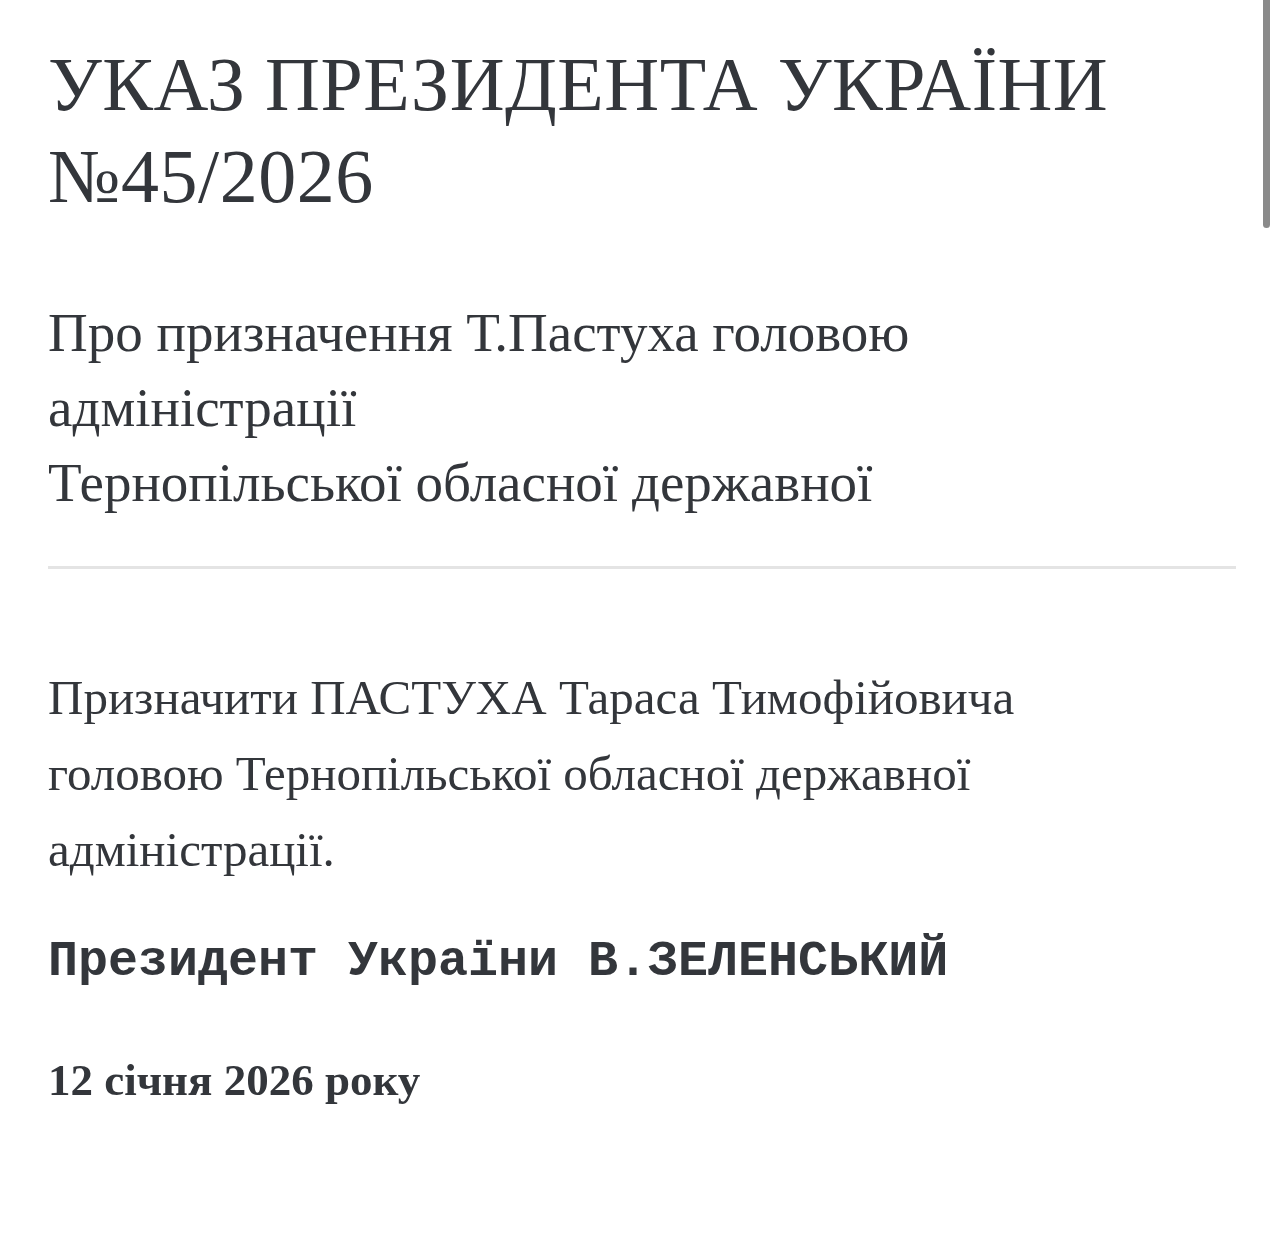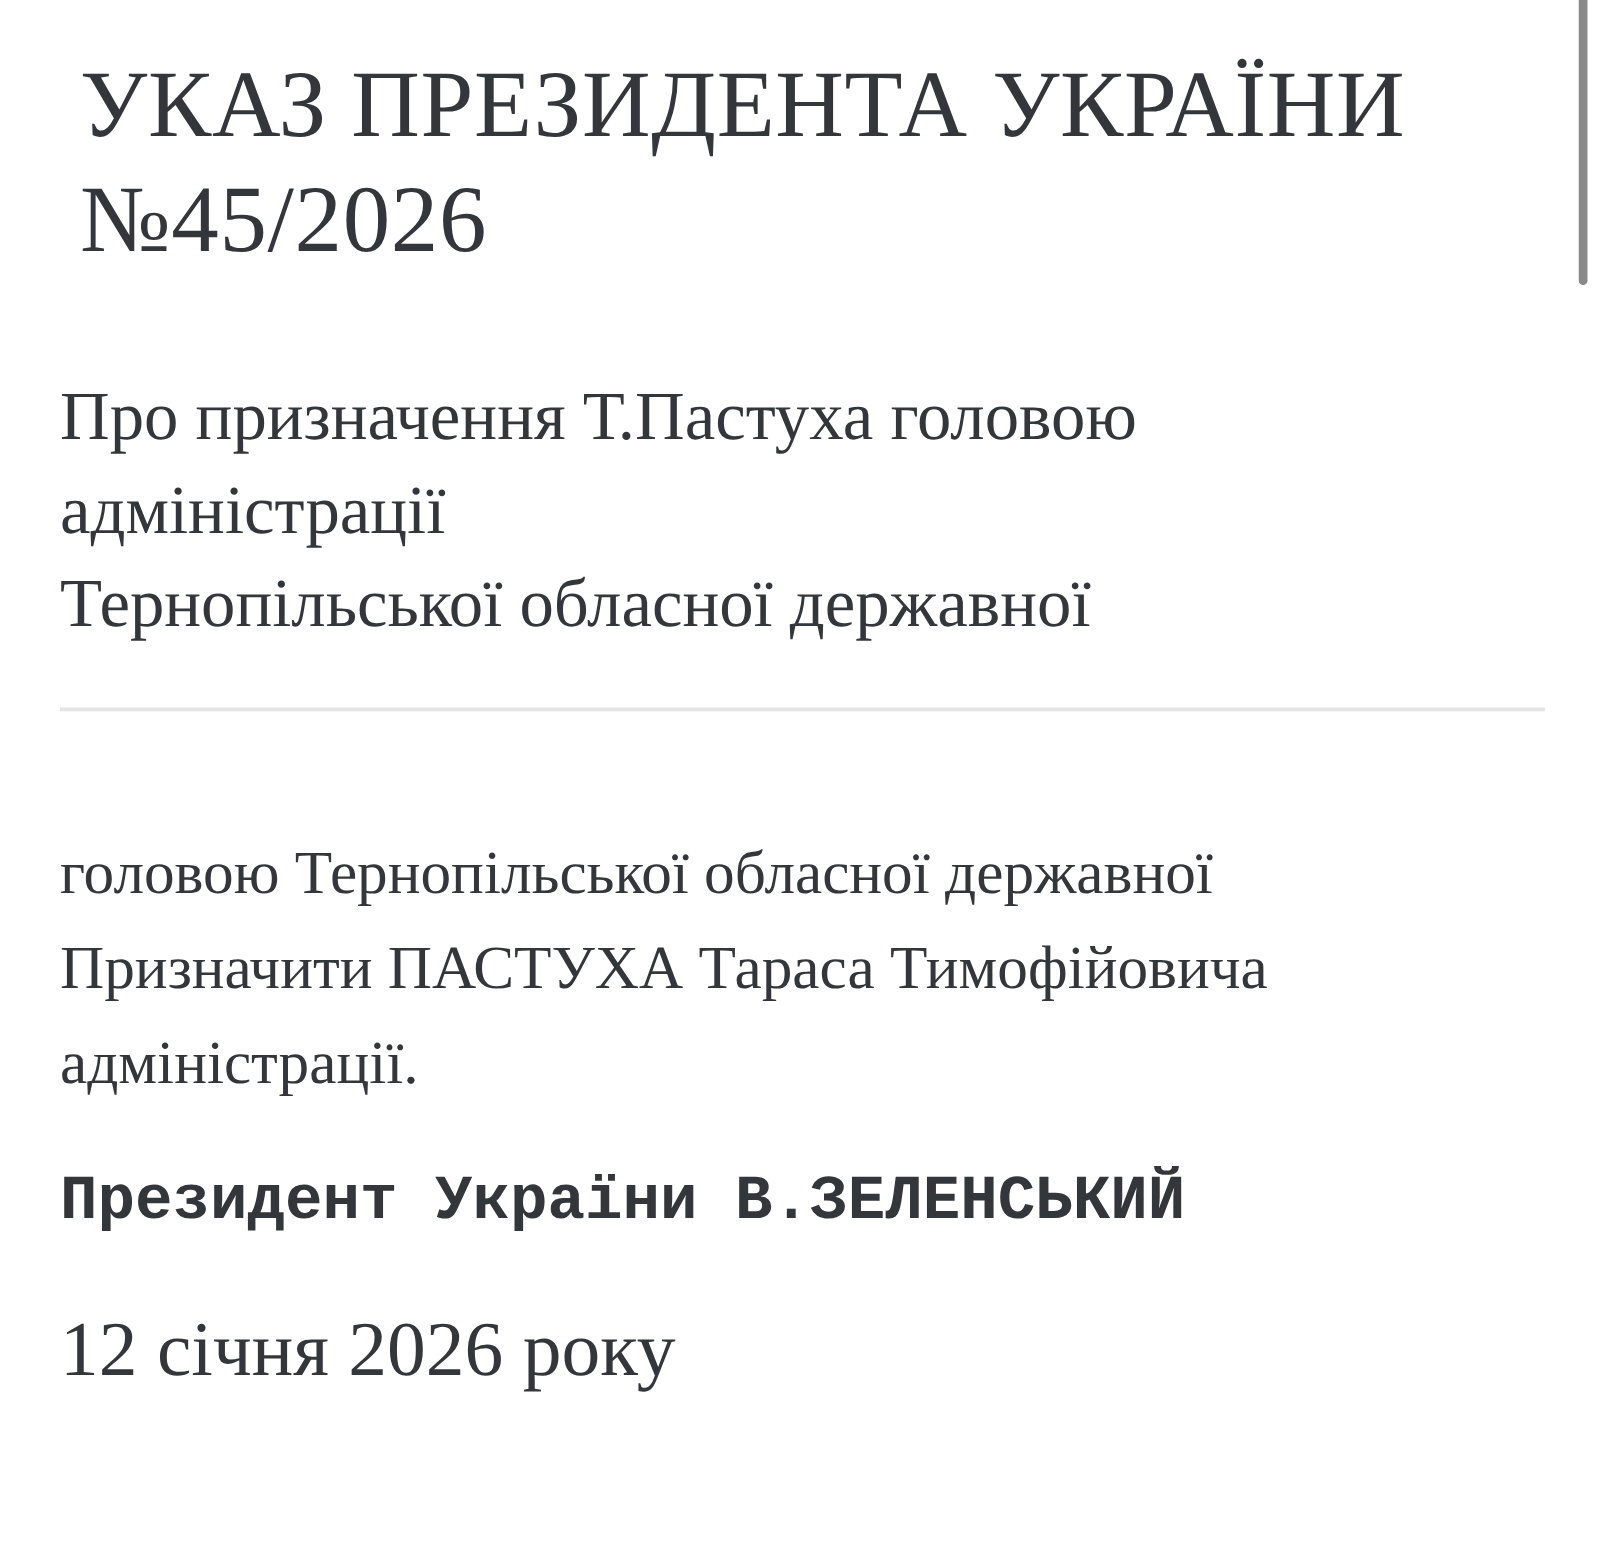--- a/index.html
+++ b/index.html
@@ -21,21 +21,21 @@
   .doc{
     padding:0 44px 0 48px;
     overflow:hidden;
   }
   .line{display:block;white-space:nowrap;}
   .title{
     font-size:76px;
     line-height:92px;
     font-weight:400;
     letter-spacing:0.5px;
-    margin:38px 0 0 16px;
+    margin:38px 0 0 0;
   }
   .subtitle{
     font-size:55px;
     line-height:75px;
     font-weight:400;
     margin:73px 0 0 0;
   }
   .divider{
     height:3px;
     background:var(--divider-color);
@@ -49,23 +49,23 @@
     margin:91px 0 0 0;
   }
   .signature{
     font-size:50px;
     line-height:76px;
     font-weight:700;
     margin:36px 0 0 0;
     font-family:Liberation Mono, monospace;
   }
   .date{
-    font-size:62px;
+    font-size:45px;
     line-height:76px;
-    font-weight:400;
+    font-weight:700;
     margin:42px 0 0 0;
   }
   .scrollbar-thumb{
     position:absolute;
     top:-5px;
     right:10px;
     width:7px;
     height:233px;
     background:var(--scrollbar-color);
     border-radius:4px;
@@ -83,22 +83,22 @@
 
   <h2 class="subtitle">
     <span class="line">Про призначення Т.Пастуха головою</span>
     <span class="line">адміністрації</span>
     <span class="line">Тернопільської обласної державної</span>
   </h2>
 
   <hr class="divider">
 
   <p class="body-text">
+    <span class="line">Призначити ПАСТУХА Тараса Тимофійовича</span>
     <span class="line">головою Тернопільської обласної державної</span>
-    <span class="line">Призначити ПАСТУХА Тараса Тимофійовича</span>
     <span class="line">адміністрації.</span>
   </p>
 
   <p class="signature">Президент України В.ЗЕЛЕНСЬКИЙ</p>
 
   <p class="date">12 січня 2026 року</p>
 
 </div>
 
 <div class="scrollbar-thumb"></div>

